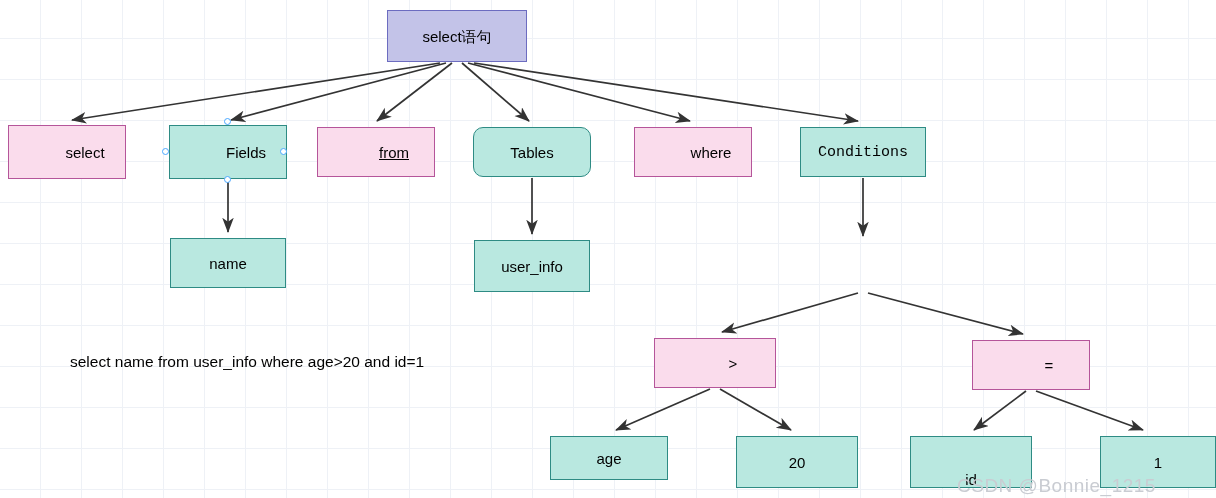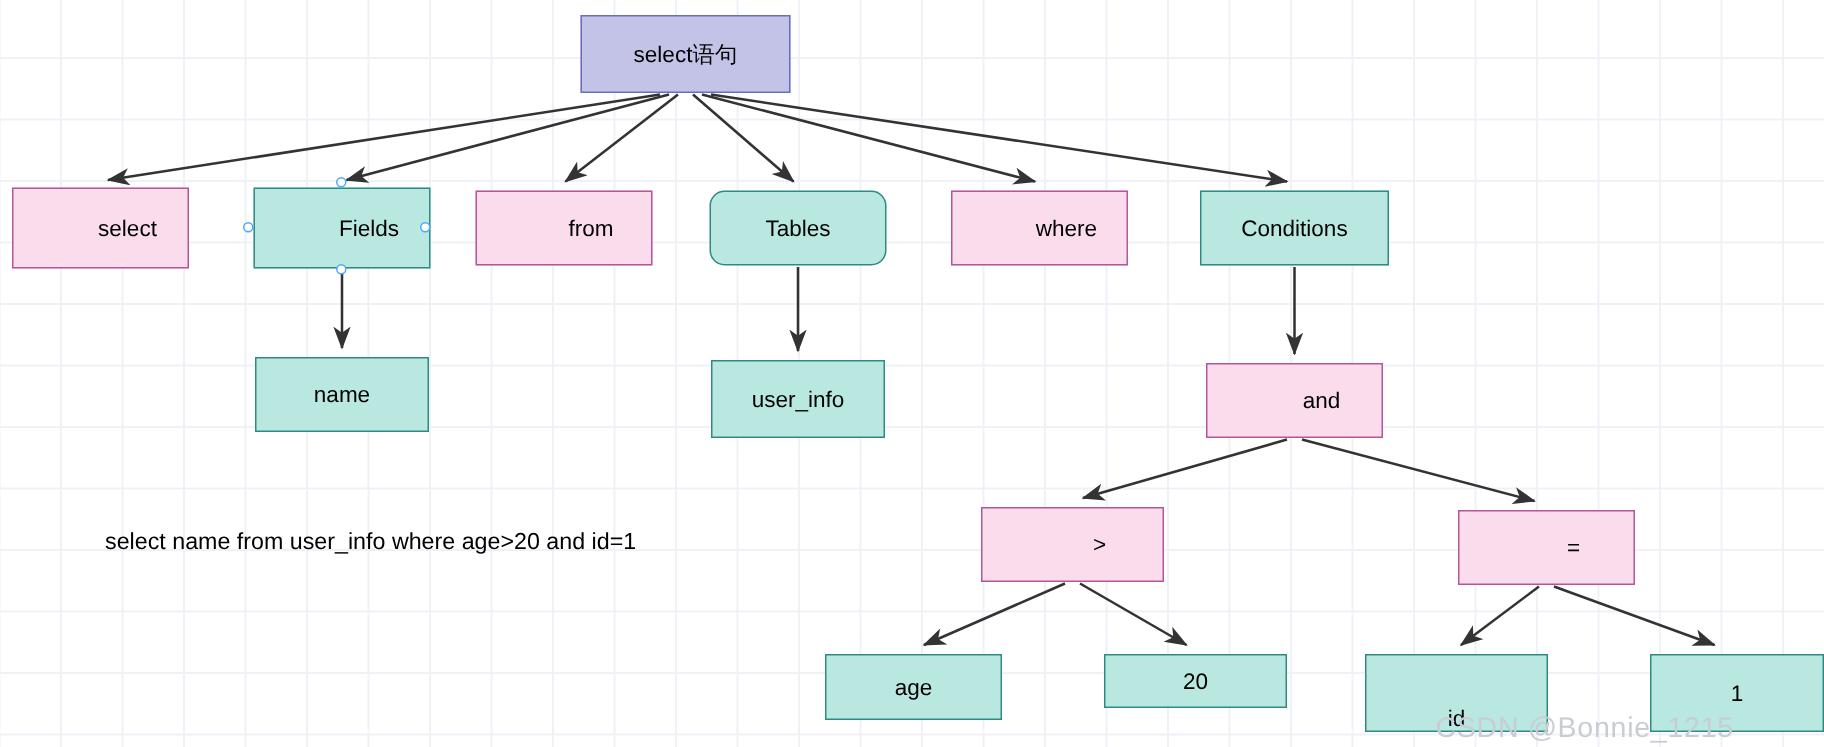--- a/index.html
+++ b/index.html
@@ -121,61 +121,58 @@
   </div>
 
   <div class="node teal selected" style="left:169px; top:125px; width:118px; height:54px;">
     <span>Fields</span>
   </div>
   <div class="handle" style="left:224px; top:118px;"></div>
   <div class="handle" style="left:162px; top:148px;"></div>
   <div class="handle" style="left:280px; top:148px;"></div>
   <div class="handle" style="left:224px; top:176px;"></div>
 
-  <div class="node pink" style="left:317px; top:127px; width:118px; height:50px;">
+  <div class="node pink" style="left:317px; top:127px; width:118px; height:50px;text-decoration:underline;">
     <span>from</span>
   </div>
 
   <div class="node teal" style="left:473px; top:127px; width:118px; height:50px;border-radius:10px;">
     <span>Tables</span>
   </div>
 
   <div class="node pink" style="left:634px; top:127px; width:118px; height:50px;">
     <span>where</span>
   </div>
 
-  <div class="node teal" style="left:800px; top:127px; width:126px; height:50px;">
+  <div class="node teal" style="left:800px; top:127px; width:126px; height:50px;font-family:Liberation Mono, monospace;">
     <span>Conditions</span>
   </div>
 
   <div class="node teal" style="left:170px; top:238px; width:116px; height:50px;">
     <span>name</span>
   </div>
 
   <div class="node teal" style="left:474px; top:240px; width:116px; height:52px;">
     <span>user_info</span>
   </div>
 
-  <div class="node pink" style="left:804px; top:242px; width:118px; height:50px;">
-    <span>and</span>
-  </div>
 
   <div class="node pink" style="left:654px; top:338px; width:122px; height:50px;">
     <span>&gt;</span>
   </div>
 
   <div class="node pink" style="left:972px; top:340px; width:118px; height:50px;">
     <span>=</span>
   </div>
 
   <div class="node teal" style="left:550px; top:436px; width:118px; height:44px;">
     <span>age</span>
   </div>
 
-  <div class="node teal" style="left:736px; top:436px; width:122px; height:36px;">
+  <div class="node teal" style="left:736px; top:436px; width:122px; height:52px;">
     <span>20</span>
   </div>
 
   <div class="node teal" style="left:910px; top:436px; width:122px; height:52px;align-items:flex-end;">
     <span>id</span>
   </div>
 
   <div class="node teal" style="left:1100px; top:436px; width:116px; height:52px;">
     <span>1</span>
   </div>

